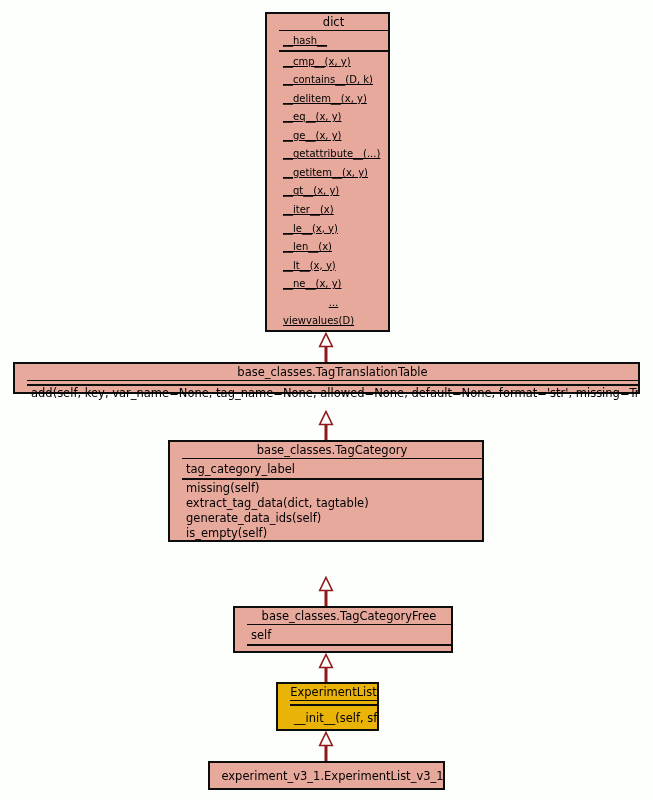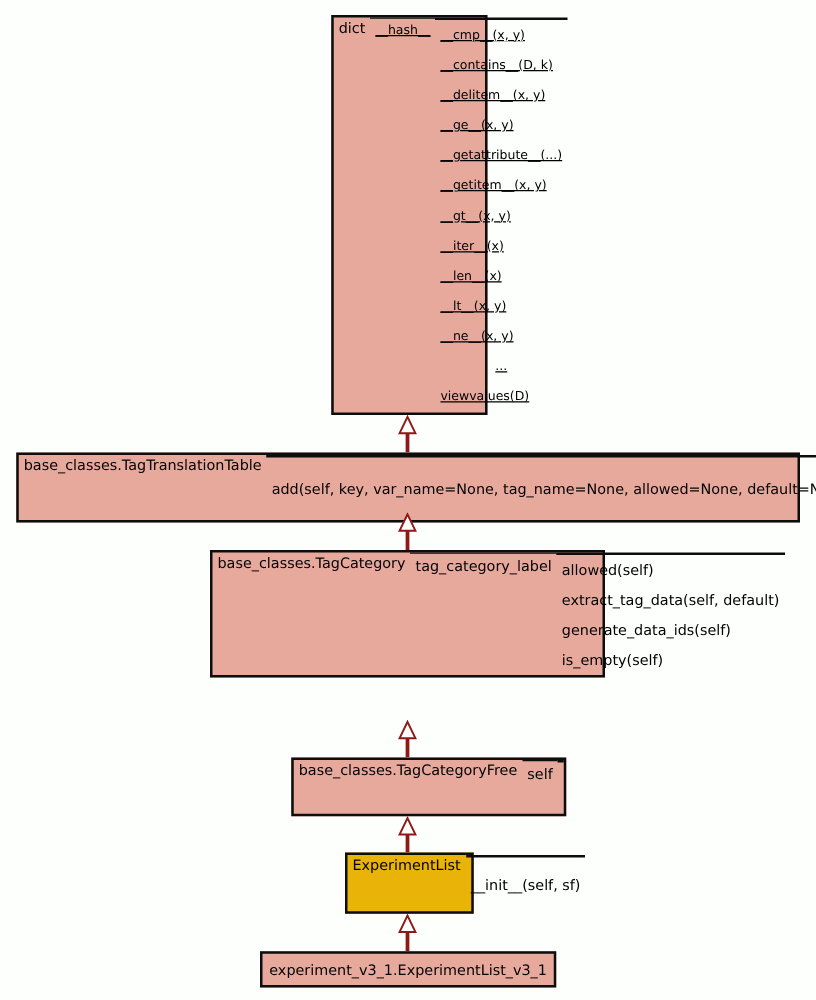--- a/index.html
+++ b/index.html
@@ -13,23 +13,24 @@
     height: 800px;
     background: #fcfffc;
     overflow: hidden;
   }
   .box {
     position: absolute;
     box-sizing: border-box;
     background: #e8a99d;
     border: 2px solid #0d0d0d;
     display: flex;
-    flex-direction: row;
+    flex-direction: column;
     font-size: 11.5px;
     color: #000;
+    padding-left: 12px;
   }
   .box.highlight { background: #eab308; }
   .title {
     flex: none;
     display: flex;
     align-items: center;
     justify-content: center;
     height: 16px;
     padding: 0 4px;
     white-space: nowrap;
@@ -61,59 +62,61 @@
 
   <div class="box box-dict" style="left:265px; top:12px; width:125px; height:320px;">
     <div class="title">dict</div>
     <div class="sec sec-attrs">
       <div class="row attr-row">__hash__</div>
     </div>
     <div class="sec sec-methods sec-fill">
       <div class="row">__cmp__(x, y)</div>
       <div class="row">__contains__(D, k)</div>
       <div class="row">__delitem__(x, y)</div>
+      <div class="row">__eq__(x, y)</div>
       <div class="row">__ge__(x, y)</div>
       <div class="row">__getattribute__(...)</div>
       <div class="row">__getitem__(x, y)</div>
       <div class="row">__gt__(x, y)</div>
       <div class="row">__iter__(x)</div>
+      <div class="row">__le__(x, y)</div>
       <div class="row">__len__(x)</div>
       <div class="row">__lt__(x, y)</div>
       <div class="row">__ne__(x, y)</div>
       <div class="row center">...</div>
       <div class="row">viewvalues(D)</div>
     </div>
   </div>
 
   <svg class="arrow" style="left:318px; top:332px; height:30px;" viewBox="0 0 16 30">
     <rect x="6.5" y="13" width="3" height="17" fill="#911818"></rect>
     <polygon points="8,1.5 14.3,14.5 1.7,14.5" fill="#fcfffc" stroke="#911818" stroke-width="1.6"></polygon>
   </svg>
 
-  <div class="box" style="left:13px; top:362px; width:627px; height:56px;">
+  <div class="box" style="left:13px; top:362px; width:627px; height:32px;">
     <div class="title">base_classes.TagTranslationTable</div>
     <div class="sec sec-attrs sec-empty-a"></div>
     <div class="sec sec-methods sec-fill">
       <div class="row">add(self, key, var_name=None, tag_name=None, allowed=None, default=None, format='str', missing=True)</div>
     </div>
   </div>
 
   <svg class="arrow" style="left:318px; top:410px; height:30px;" viewBox="0 0 16 30">
     <rect x="6.5" y="13" width="3" height="17" fill="#911818"></rect>
     <polygon points="8,1.5 14.3,14.5 1.7,14.5" fill="#fcfffc" stroke="#911818" stroke-width="1.6"></polygon>
   </svg>
 
   <div class="box" style="left:168px; top:440px; width:316px; height:102px;">
     <div class="title">base_classes.TagCategory</div>
     <div class="sec sec-attrs">
       <div class="row attr-row">tag_category_label</div>
     </div>
     <div class="sec sec-methods sec-fill">
-      <div class="row">allowed(self)</div>
-      <div class="row">extract_tag_data(self, default)</div>
+      <div class="row">missing(self)</div>
+      <div class="row">extract_tag_data(dict, tagtable)</div>
       <div class="row">generate_data_ids(self)</div>
       <div class="row">is_empty(self)</div>
     </div>
   </div>
 
   <svg class="arrow" style="left:318px; top:576px; height:30px;" viewBox="0 0 16 30">
     <rect x="6.5" y="13" width="3" height="17" fill="#911818"></rect>
     <polygon points="8,1.5 14.3,14.5 1.7,14.5" fill="#fcfffc" stroke="#911818" stroke-width="1.6"></polygon>
   </svg>
 

